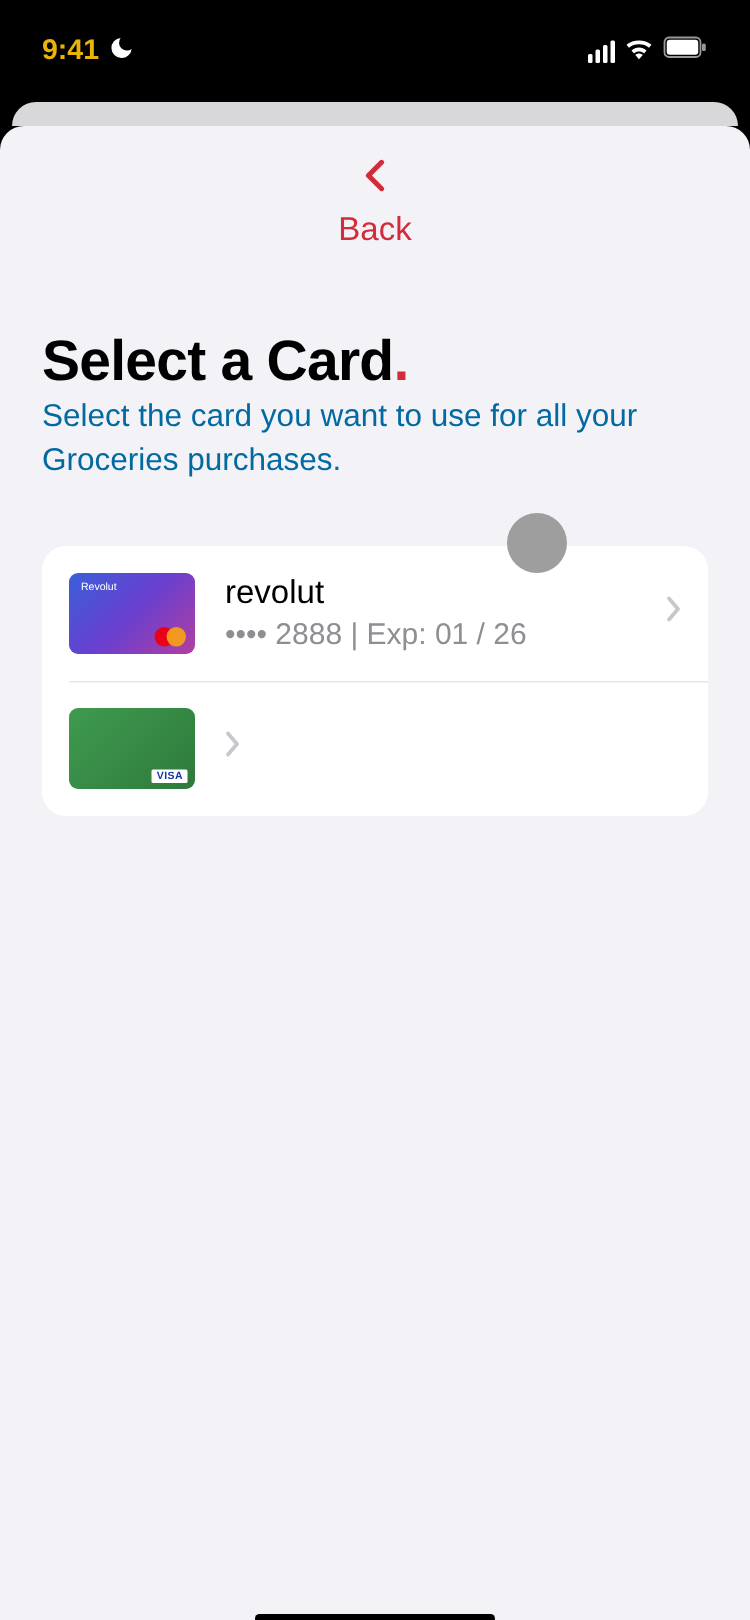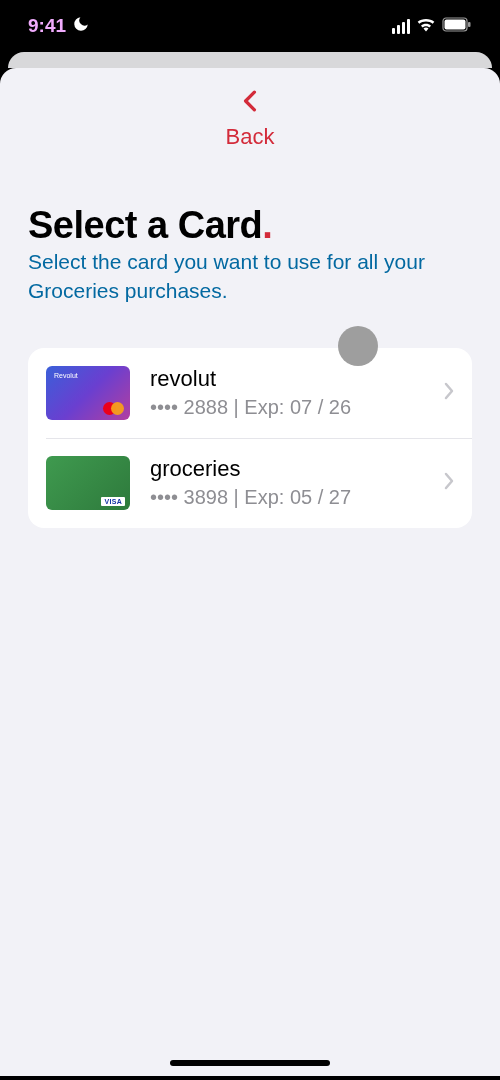--- a/index.html
+++ b/index.html
@@ -5,26 +5,26 @@
   * { margin: 0; padding: 0; box-sizing: border-box; }
   body {
     width: 500px;
     height: 1080px;
     background: #000;
     font-family: -apple-system, BlinkMacSystemFont, "Segoe UI", sans-serif;
     overflow: hidden;
     position: relative;
   }
   .status-bar {
-    height: 52px;
+    height: 68px;
     display: flex;
     justify-content: space-between;
     align-items: center;
     padding: 0 28px;
-    color: #f0abfc;
+    color: #eab308;
   }
   .status-left { display: flex; align-items: center; gap: 6px; }
   .status-time { font-size: 19px; font-weight: 600; }
   .status-right { display: flex; align-items: center; gap: 6px; }
   .signal-bars { display: flex; align-items: flex-end; gap: 1.5px; }
   .bar { width: 3.5px; background: #fff; border-radius: 1px; }
   .bar:nth-child(1){height:6px}.bar:nth-child(2){height:9px}.bar:nth-child(3){height:12px}.bar:nth-child(4){height:15px}
   .sheet-peek {
     height: 16px;
     background: #d8d8da;
@@ -188,37 +188,33 @@
     <div class="card-item">
       <div class="card-art revolut">
         <span class="card-brand-text">Revolut</span>
         <span class="mc-circles">
             <span></span>
             <span></span>
           </span>
       </div>
       <div class="card-text">
         <div class="card-name">revolut</div>
-        <div class="card-meta">•••• 2888 | Exp: 07 / 26</div>
+        <div class="card-meta">•••• 2888 | Exp: 01 / 26</div>
       </div>
       <span class="chev">
         <svg width="10" height="18" viewBox="0 0 10 18" fill="none">
             <path d="M2 2l6 7-6 7" stroke="#c7c7cc" stroke-width="2.5" stroke-linecap="round" stroke-linejoin="round"></path>
           </svg>
       </span>
     </div>
 
     <div class="card-item">
       <div class="card-art visa">
         <span class="visa-badge">VISA</span>
       </div>
-      <div class="card-text">
-        <div class="card-name">groceries</div>
-        <div class="card-meta">•••• 3898 | Exp: 05 / 27</div>
-      </div>
       <span class="chev">
         <svg width="10" height="18" viewBox="0 0 10 18" fill="none">
             <path d="M2 2l6 7-6 7" stroke="#c7c7cc" stroke-width="2.5" stroke-linecap="round" stroke-linejoin="round"></path>
           </svg>
       </span>
     </div>
 
   </div>
 
   <div class="touch-dot"></div>

